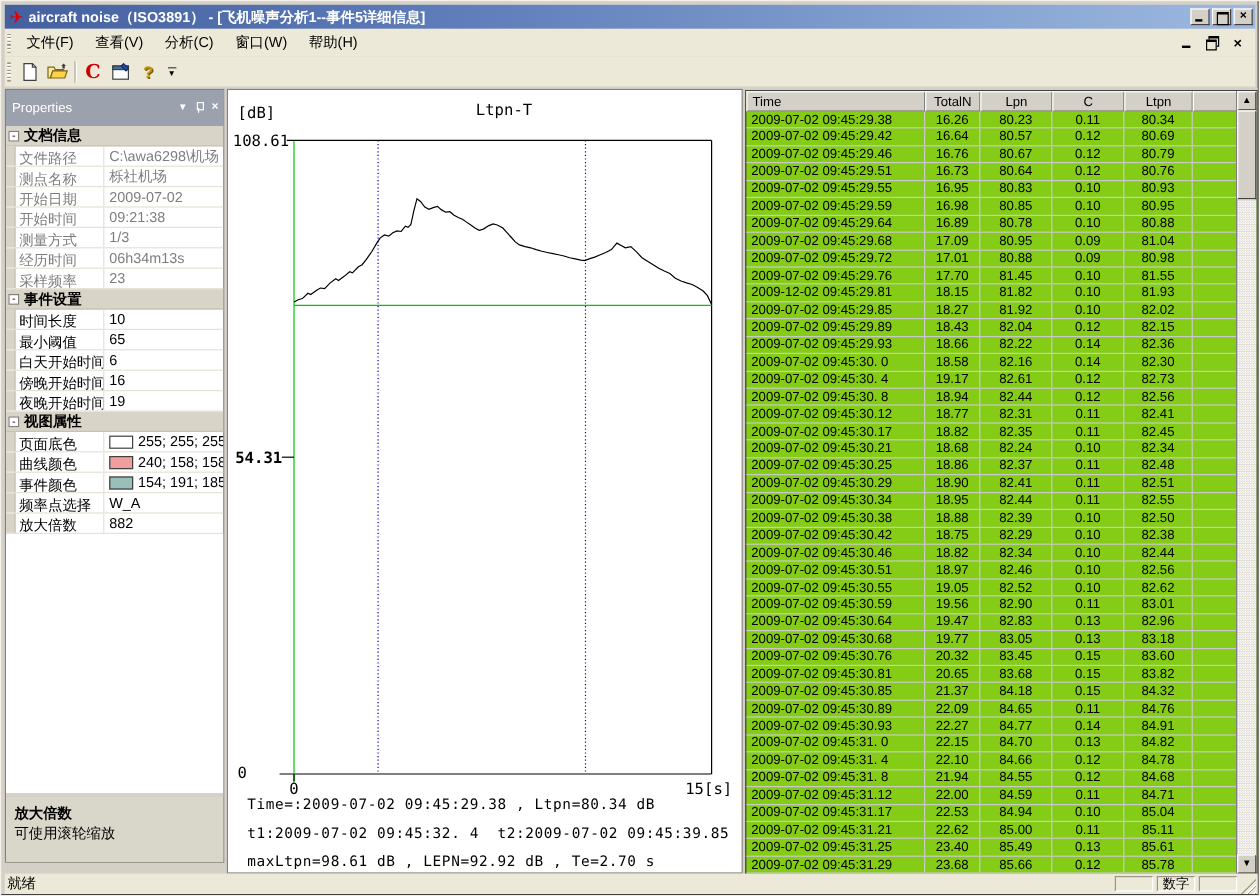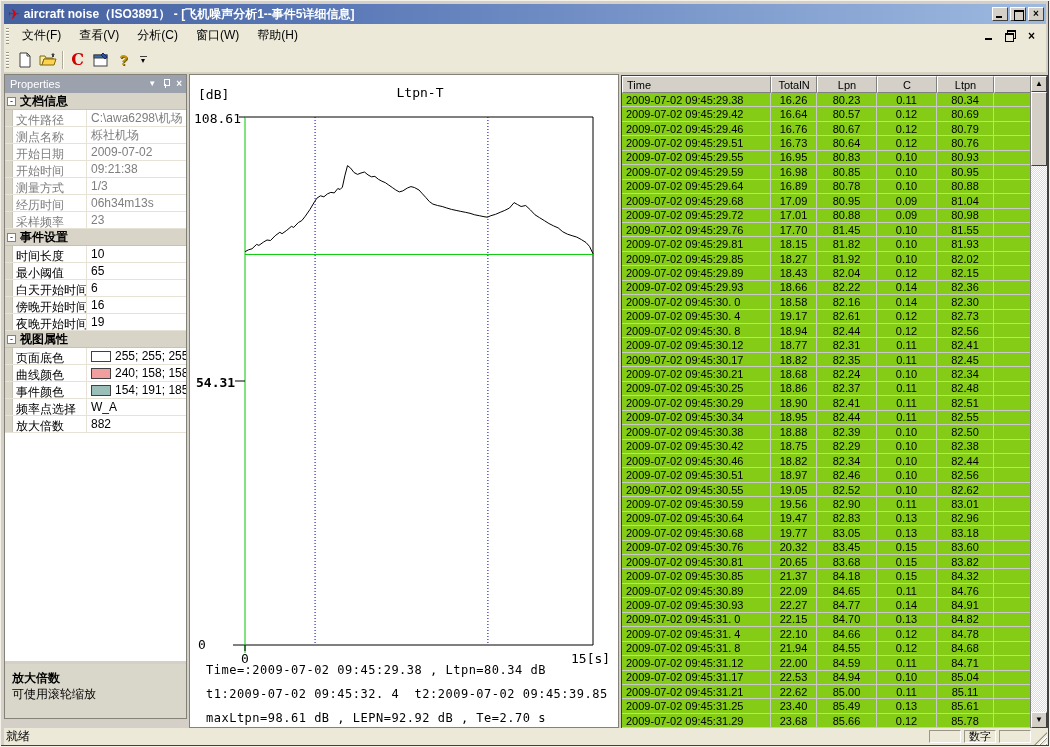--- a/index.html
+++ b/index.html
@@ -35,21 +35,21 @@
   .q-glyph{color:#c79500;font-weight:bold;font-size:14px;text-shadow:1px 1px 0 #6e5c10;}
   .overflow{width:14px;height:22px;display:flex;flex-direction:column;align-items:center;justify-content:center;margin-left:1px;}
   .overflow .bar{width:7px;height:1px;background:#404040;margin-bottom:1px;}
   .overflow .arr{font-size:8px;line-height:6px;}
 
   
   .client{position:absolute;left:3px;top:72px;width:1044px;height:655px;background:#d4d0c8;}
 
   
   .props-panel{position:absolute;left:0;top:1px;width:183px;height:645px;background:#fff;border:1px solid #848278;display:flex;flex-direction:column;}
-  .props-header{flex:none;height:18px;background:#9ba1ad;color:#fff;display:flex;align-items:center;padding-left:5px;font-size:11px;}
+  .props-header{flex:none;height:30px;background:#9ba1ad;color:#fff;display:flex;align-items:center;padding-left:5px;font-size:11px;}
   .ph-icons{margin-left:auto;display:flex;align-items:center;gap:6px;padding-right:4px;}
   .ph-arrow{font-size:8px;line-height:8px;}
   .ph-pin{position:relative;width:8px;height:10px;}
   .ph-pin::before{content:"";position:absolute;left:2px;top:0;width:4px;height:5px;border:1px solid #fff;}
   .ph-pin::after{content:"";position:absolute;left:3px;top:5px;width:1px;height:4px;background:#fff;}
   .ph-close{font-size:10px;font-weight:bold;line-height:10px;}
   .props-grid{flex:none;}
   .pcat{height:17px;display:flex;align-items:center;background:#d8d4c8;border-bottom:1px solid #c6c2b6;font-weight:bold;}
   .pbox{flex:none;width:9px;height:9px;margin:0 4px 0 2px;border:1px solid #848278;background:#fff;font-size:9px;line-height:7px;text-align:center;font-weight:normal;}
   .prow{height:17px;display:flex;border-bottom:1px solid #e6e2d6;}
@@ -415,21 +415,21 @@
             </div>
             <div class="tr">
               <div class="td c-time">2009-07-02 09:45:29.76</div>
               <div class="td c-n1">17.70</div>
               <div class="td c-num">81.45</div>
               <div class="td c-num">0.10</div>
               <div class="td c-lt">81.55</div>
               <div class="td c-fill"></div>
             </div>
             <div class="tr">
-              <div class="td c-time">2009-07-02 09:45:29.81</div>
+              <div class="td c-time">2009-12-02 09:45:29.81</div>
               <div class="td c-n1">18.15</div>
               <div class="td c-num">81.82</div>
               <div class="td c-num">0.10</div>
               <div class="td c-lt">81.93</div>
               <div class="td c-fill"></div>
             </div>
             <div class="tr">
               <div class="td c-time">2009-07-02 09:45:29.85</div>
               <div class="td c-n1">18.27</div>
               <div class="td c-num">81.92</div>

